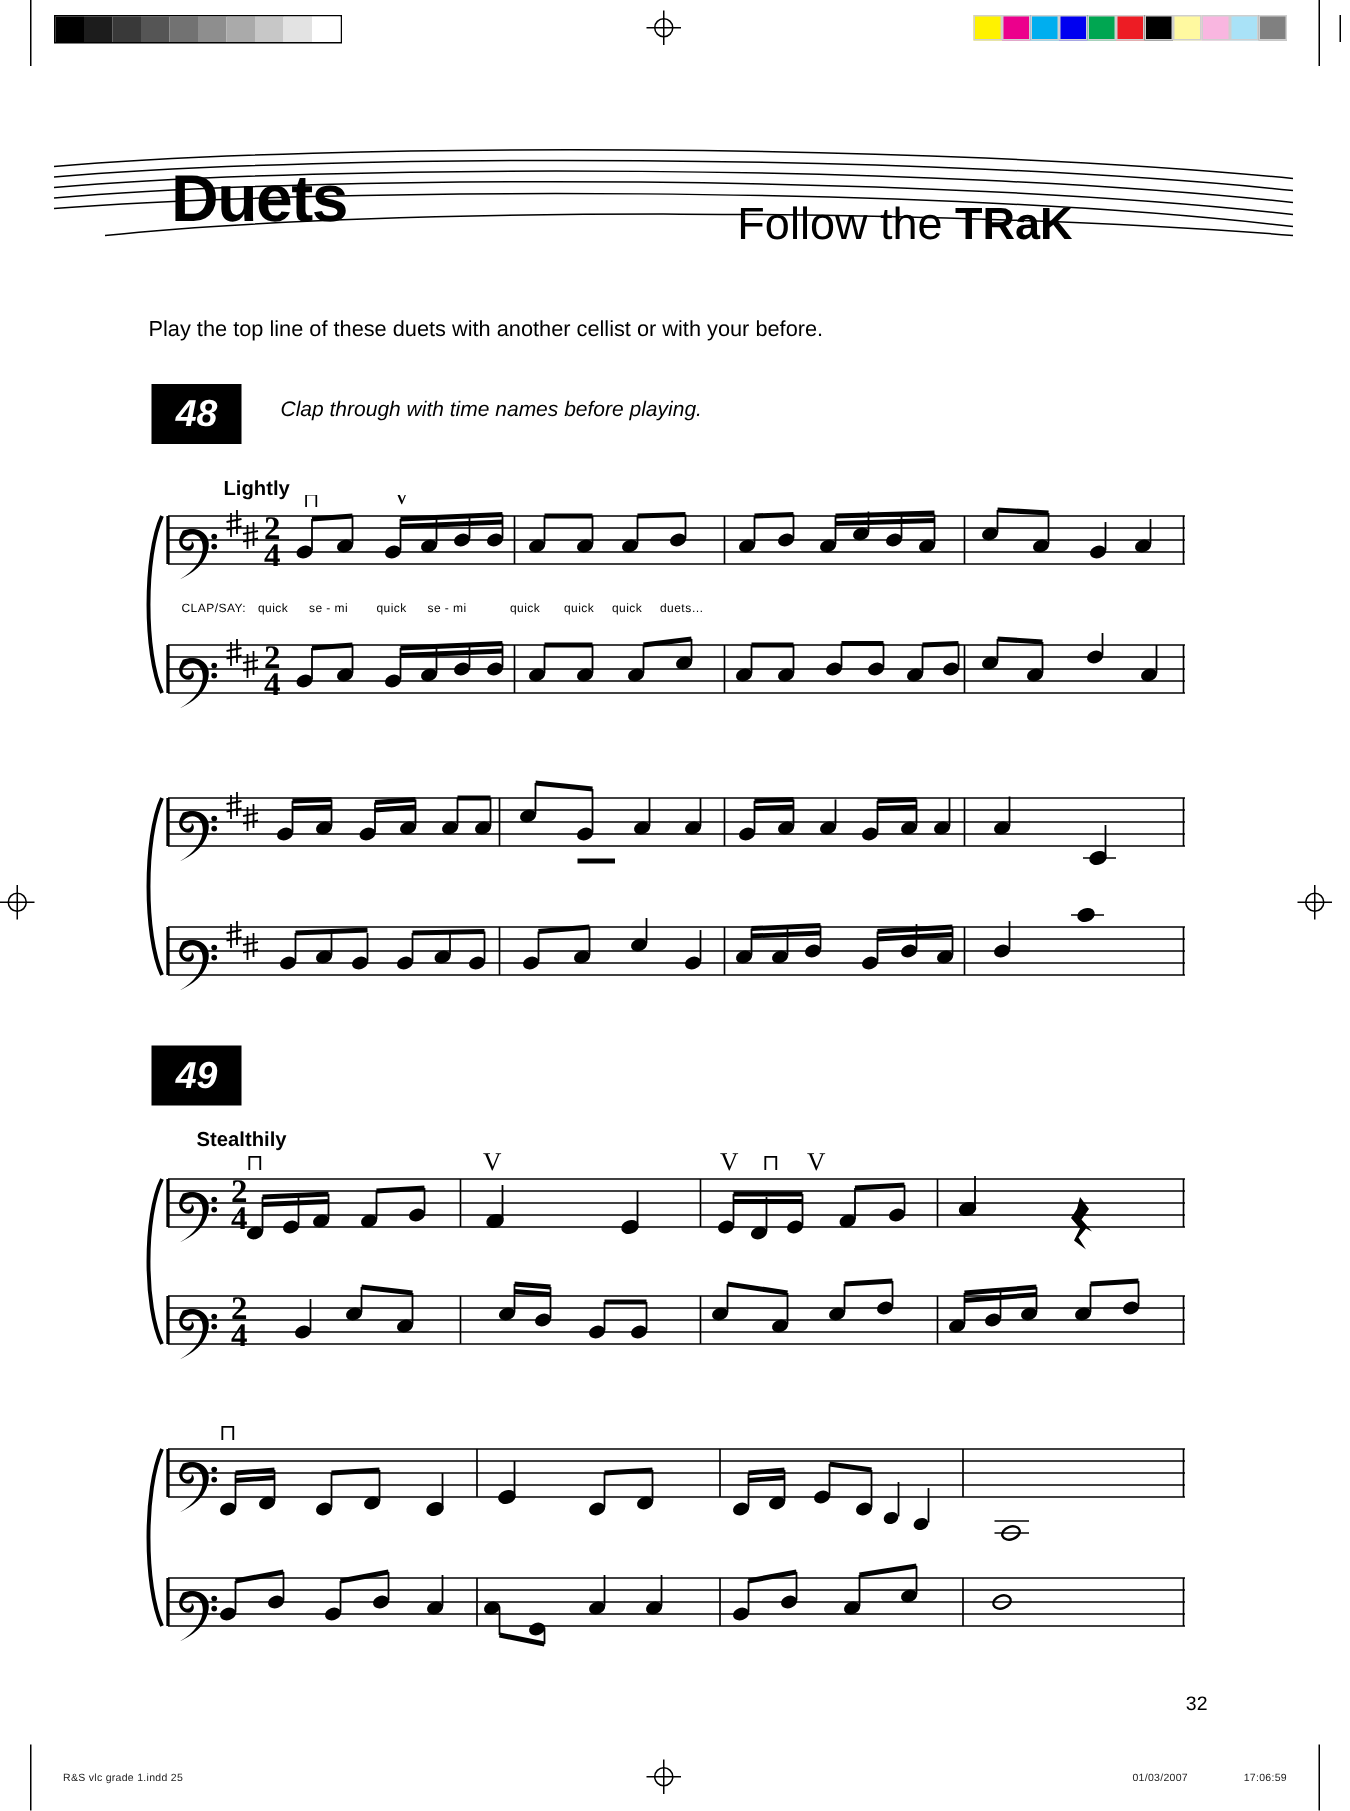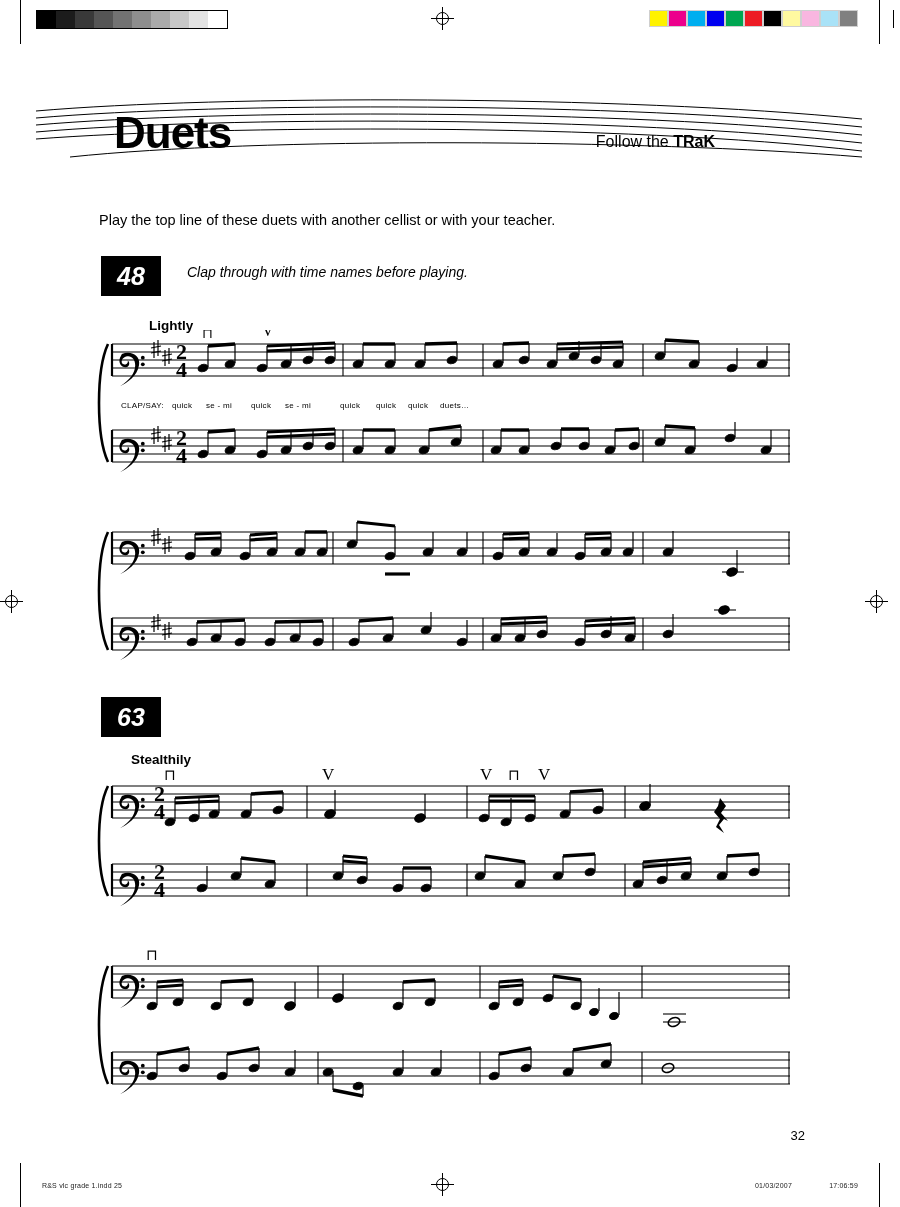--- a/index.html
+++ b/index.html
@@ -70,21 +70,21 @@
     position: absolute;
     left: 114px; top: 108px;
     font-size: 44px;
     font-weight: bold;
     letter-spacing: -1px;
     font-family: "Liberation Sans", sans-serif;
   }
   .banner-sub {
     position: absolute;
     right: 185px; top: 133px;
-    font-size: 16px;
+    font-size: 30px;
     font-family: "Liberation Sans", sans-serif;
     text-align: center;
   }
   .banner-sub b { font-weight: bold; }
 
   
   .intro {
     position: absolute;
     left: 99px; top: 212px;
     font-size: 14.5px;
@@ -194,21 +194,21 @@
     <path d="M36,37 C220,21 620,21 862,48"></path>
     <path d="M36,44 C220,30 620,28 862,56"></path>
     <path d="M70,62 C260,42 640,44 862,62"></path>
   </g>
 </svg>
 <div class="banner-title">Duets</div>
 <div class="banner-sub">
   <span>Follow the </span><b>TRaK</b>
 </div>
 
-<div class="intro">Play the top line of these duets with another cellist or with your teacher.</div>
+<div class="intro">Play the top line of these duets with another cellist or with your before.</div>
 
 <div class="track-number" style="left:101px; top:256px;">48</div>
 <div class="track-caption" style="left:163px; top:264px;">Clap through with time names before playing.</div>
 <div class="tempo-word" style="left:137px; top:318px;padding-left:12px;">Lightly</div>
 
 <svg class="system" style="left:90px; top:330px;" width="710" height="150" viewBox="0 0 710 150">
   <g stroke="#000" stroke-width="1.1" fill="none">
 
     <line x1="22" y1="14" x2="700" y2="14"></line>
       <line x1="22" y1="22" x2="700" y2="22"></line>
@@ -570,21 +570,21 @@
     <line x1="495" y1="103" x2="545" y2="100" stroke-width="3.2"></line>
     <line x1="495" y1="108" x2="545" y2="105" stroke-width="3.2"></line>
     <ellipse cx="578" cy="116" rx="5" ry="3.6" transform="rotate(-20 578 116)"></ellipse>
     <line x1="583" y1="115" x2="583" y2="96" stroke-width="1.2"></line>
     <ellipse cx="634" cy="92" rx="5.5" ry="4" transform="rotate(-20 634 92)"></ellipse>
     <line x1="639" y1="91" x2="639" y2="114" stroke-width="1.2" stroke="none"></line>
     <line x1="624" y1="92" x2="646" y2="92" stroke-width="1.1"></line>
   </g>
 </svg>
 
-<div class="track-number" style="left:101px; top:697px;">63</div>
+<div class="track-number" style="left:101px; top:697px;">49</div>
 <div class="tempo-word" style="left:131px; top:752px;">Stealthily</div>
 
 <svg class="system" style="left:90px; top:764px;" width="710" height="150" viewBox="0 0 710 150">
   <g stroke="#000" stroke-width="1.1" fill="none">
     <line x1="22" y1="22" x2="700" y2="22"></line>
       <line x1="22" y1="30" x2="700" y2="30"></line>
     <line x1="22" y1="38" x2="700" y2="38"></line>
       <line x1="22" y1="46" x2="700" y2="46"></line>
     <line x1="22" y1="54" x2="700" y2="54"></line>
     <line x1="22" y1="100" x2="700" y2="100"></line>

